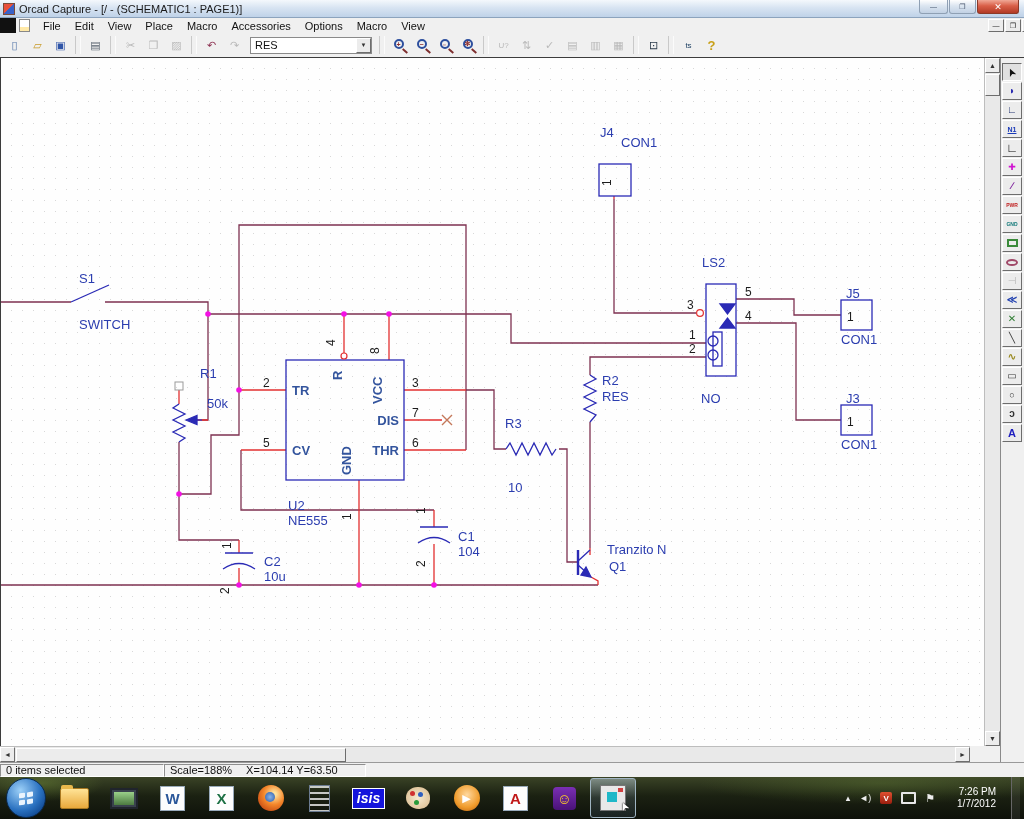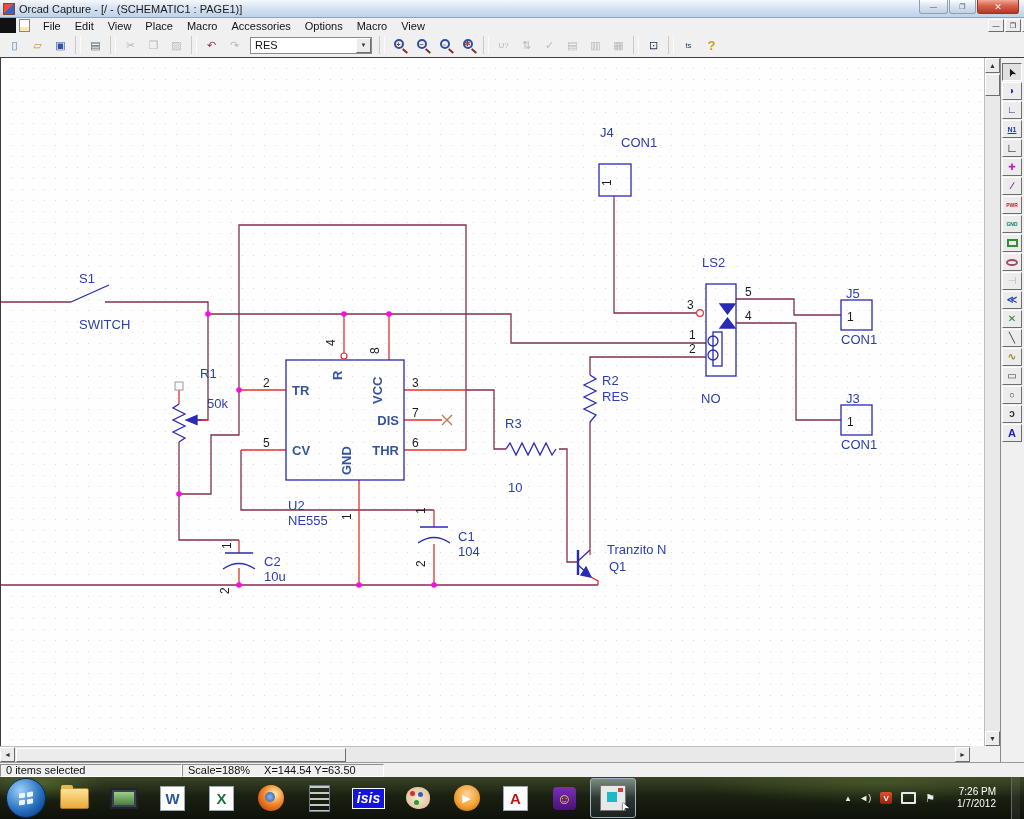--- a/index.html
+++ b/index.html
@@ -85,21 +85,21 @@
   .p-pin{color:#aaa;}.p-offpage{color:#2040b0;font-weight:bold;}
   .p-noconnect{color:#2e7d32;}.p-line{color:#333;}.p-polyline{color:#9a8a20;font-weight:bold;}
   .p-rect{color:#333;}.p-ellipse{color:#333;font-size:9px;}.p-arc{color:#333;font-weight:bold;}
   .p-text{color:#2020c0;font-weight:bold;font-size:11px;}
   
   .statusbar{position:absolute;top:762px;left:0;width:1024px;height:15px;background:#f0f0f0;
     border-top:1px solid #9a9a9a;display:flex;align-items:center;font-size:11px;color:#111;box-sizing:border-box;}
   .sb-ready{flex:1;padding-left:4px;}
   .sbp{border:1px solid;border-color:#8e8e8e #ffffff #ffffff #8e8e8e;height:13px;display:flex;
     align-items:center;padding:0 5px;box-sizing:border-box;}
-  .sbp.sel{width:182px;}
+  .sbp.sel{width:164px;}
   .sbp.pos{width:202px;}
   .sbp .gap{width:14px;display:inline-block;}
   .sb-end{width:16px;}
   
   .taskbar{position:absolute;top:777px;left:0;width:1024px;height:42px;
     background:
       radial-gradient(90px 26px at 4% 15%, rgba(125,155,62,.40), transparent 70%),
       radial-gradient(260px 30px at 86% 15%, rgba(110,140,58,.32), transparent 70%),
       linear-gradient(#3a4326,#1b2112 45%,#0e110a);
     display:flex;align-items:center;box-sizing:border-box;}
@@ -422,21 +422,21 @@
     <span class="pbtn">
       <span class="pg p-text">A</span>
     </span>
   </div>
 
 <div class="statusbar">
   <span class="sbp sel">0 items selected</span>
   <span class="sbp pos">
     <span>Scale=188%</span>
     <span class="gap"></span>
-    <span>X=144.54  Y=63.50</span>
+    <span>X=104.14  Y=63.50</span>
   </span>
   <span class="sb-end"></span>
 </div>
 
 <div class="taskbar">
   <span id="dock" style="display:flex;align-items:center;gap:2px;padding-left:2px;">
       <div class="tkbtn">
         <span class="tb-start">
           <span class="flag"></span>
         </span>

